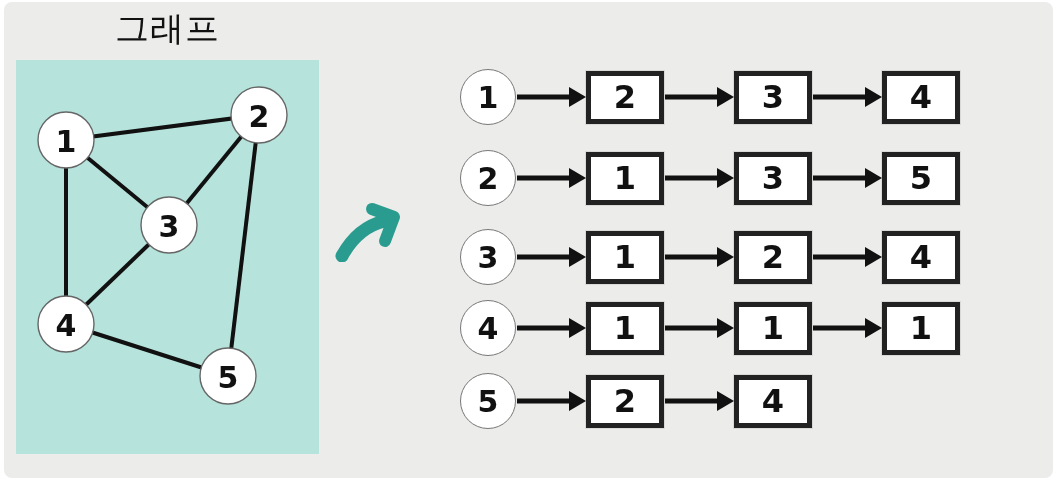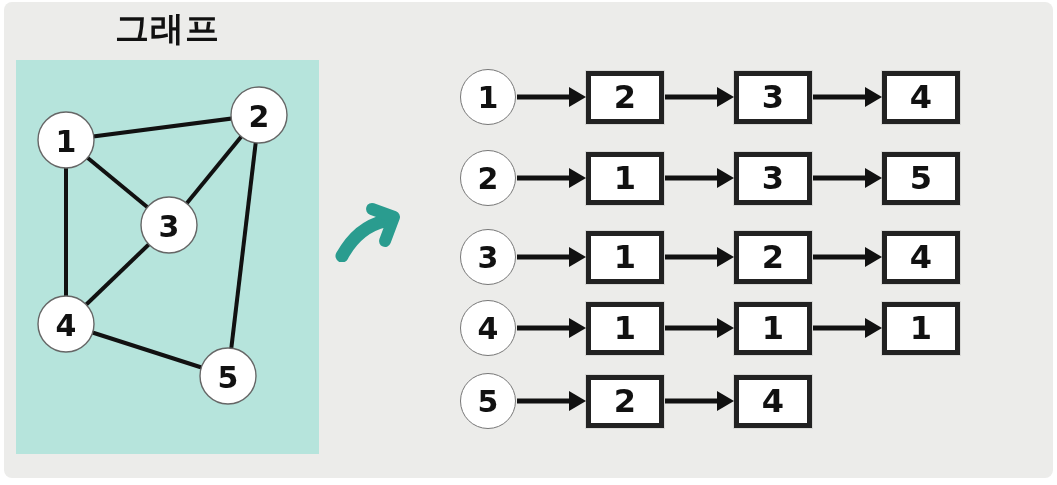--- a/index.html
+++ b/index.html
@@ -20,21 +20,21 @@
     background: #ececea;
     border-radius: 8px;
   }
   .page-title {
     position: absolute;
     left: 12px;
     top: 4px;
     width: 303px;
     text-align: center;
     font-size: 34px;
-    font-weight: 700;
+    font-weight: 400;
     color: #111;
     letter-spacing: 1px;
   }
   .graph-panel {
     position: absolute;
     left: 12px;
     top: 58px;
     width: 303px;
     height: 394px;
     background: #b6e4dc;

